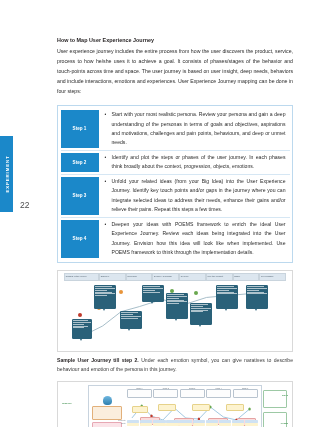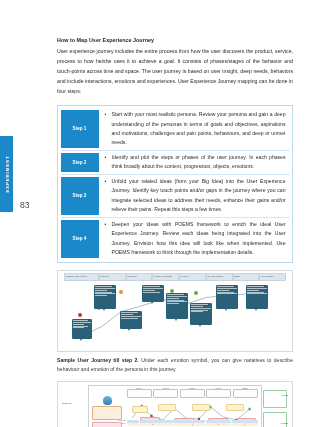--- a/index.html
+++ b/index.html
@@ -253,21 +253,21 @@
   .f2-side-box {
     position: absolute; border: 0.5px solid #9dc9a5; border-radius: 1px;
   }
 </style>
 </head>
 <body>
 
 <div class="side-tab">
   <span class="side-tab-label">EXPERIMENT</span>
 </div>
-<div class="page-number">83</div>
+<div class="page-number">22</div>
 
 <div class="content">
 
   <div class="doc-title">How to Map User Experience Journey</div>
   <div class="intro">User experience journey includes the entire process from how the user discovers the product, service, process to how he/she uses it to achieve a goal. It consists of phases/stages of the behavior and touch-points across time and space. The user journey is based on user insight, deep needs, behaviors and include interactions, emotions and experiences. User Experience Journey mapping can be done in four steps:</div>
 
   <div class="steps">
 
     <div class="step-row">
       <div class="step-badge">Step 1</div>

